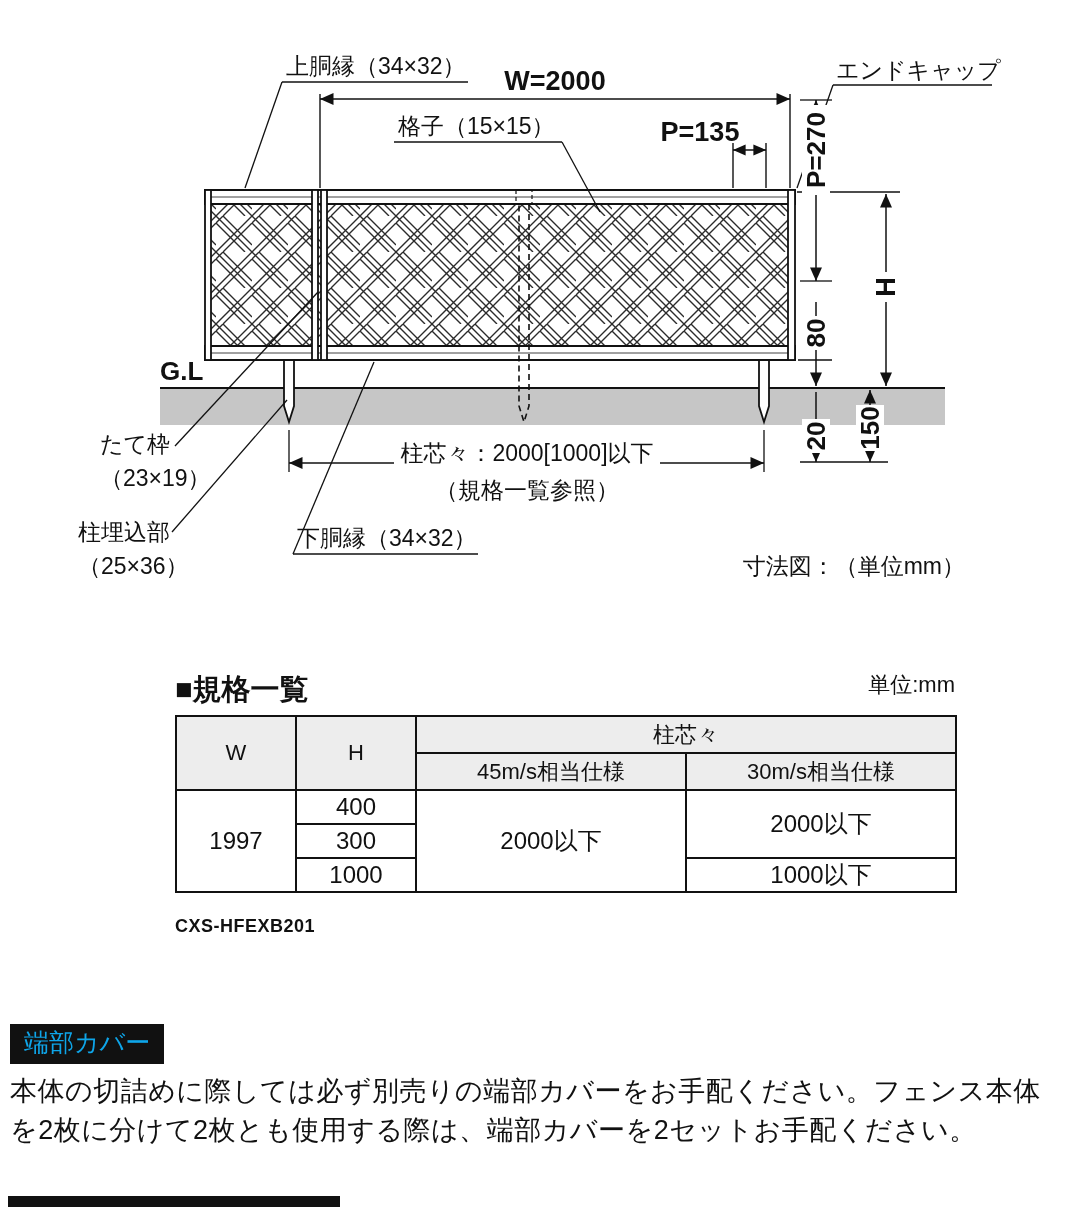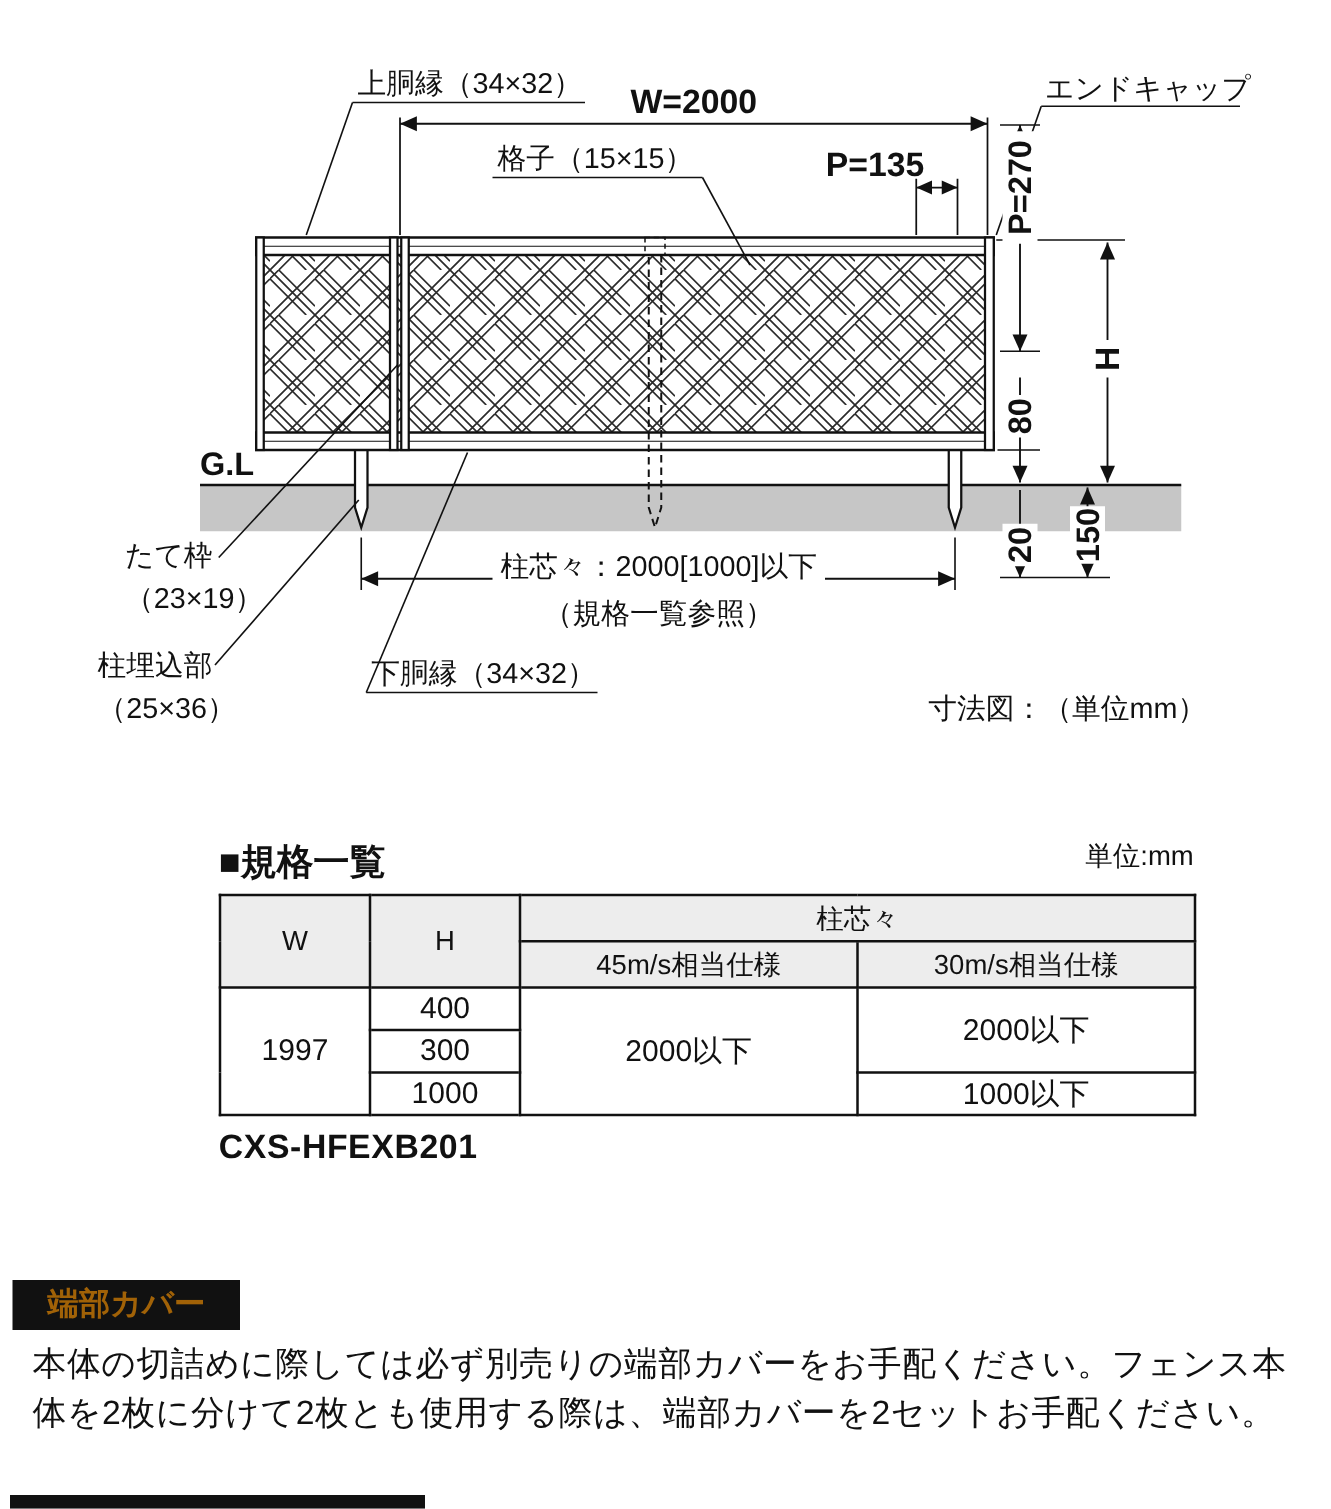--- a/index.html
+++ b/index.html
@@ -17,25 +17,25 @@
   .dgl   { font-size:26px; font-weight:bold; }
 
   .spec-section { position:absolute; top:670px; left:175px; width:780px; }
   .spec-head { display:flex; justify-content:space-between; align-items:flex-start; margin-bottom:5px; }
   .spec-title { font-size:29px; font-weight:bold; }
   .spec-unit  { font-size:22px; }
   table.spec { border-collapse:collapse; width:780px; table-layout:fixed; }
   table.spec th, table.spec td { border:2px solid #111; text-align:center; padding:0; }
   table.spec th { background:#ededed; font-weight:normal; font-size:22px; height:37px; }
   table.spec td { background:#fff; font-size:24px; height:34px; }
-  .model { font-size:27px; font-weight:bold; margin-top:9px; letter-spacing:0.5px; }
+  .model { font-size:18px; font-weight:bold; margin-top:23px; letter-spacing:0.5px; }
 
   .note-section { position:absolute; top:1024px; left:10px; width:1046px; }
-  .note-badge { display:inline-block; background:#111; color:#a16207; font-size:25px; font-weight:bold; padding:2px 28px 5px; }
-  .note-body { font-size:27px; line-height:1.43; margin:8px 16px 0; letter-spacing:0.5px; }
+  .note-badge { display:inline-block; background:#111; color:#0ea5e9; font-size:25px; font-weight:normal; padding:2px 14px 5px; }
+  .note-body { font-size:27px; line-height:1.43; margin:8px 0 0; letter-spacing:0.5px; }
 
   .next-bar { position:absolute; left:8px; top:1196px; width:332px; height:11px; background:#111; }
 </style>
 </head>
 <body>
 
 <div class="page">
 
   <svg class="diagram" width="1065" height="640" viewBox="0 0 1065 640">
     <defs>

